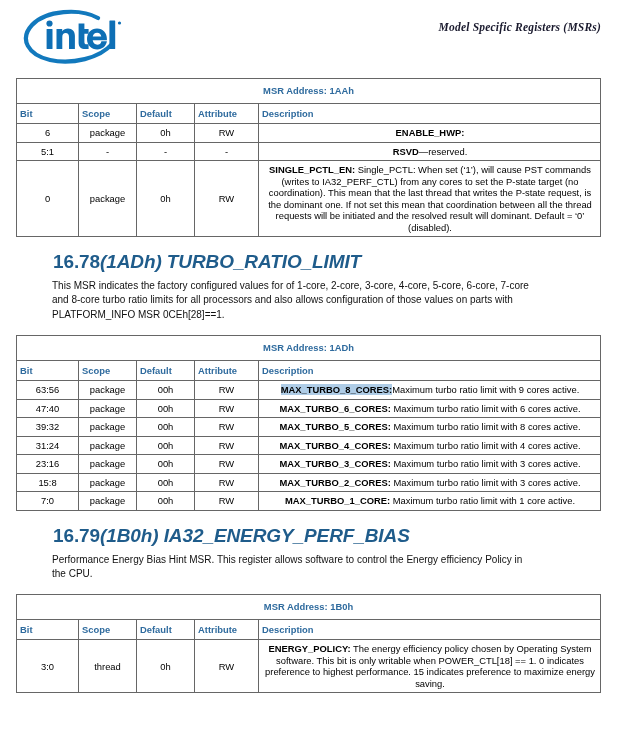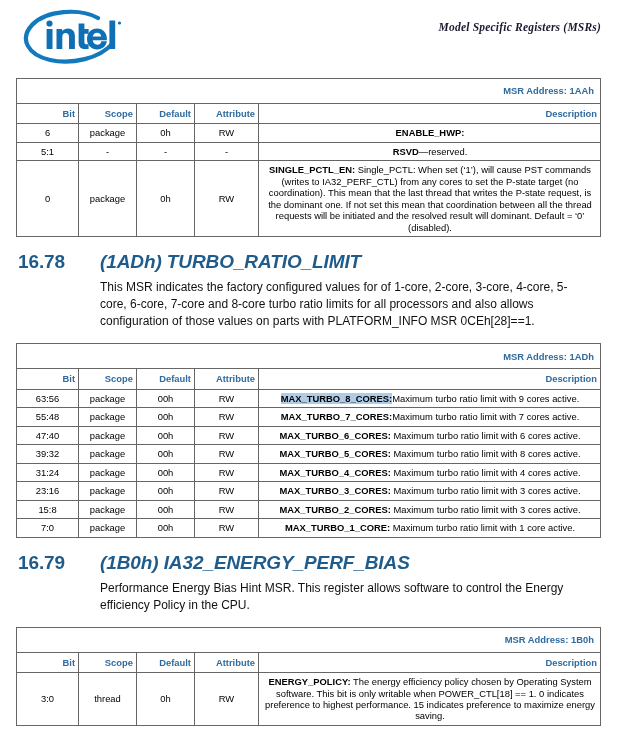--- a/index.html
+++ b/index.html
@@ -59,29 +59,29 @@
     background: #fff;
   }
   .msr-table td, .msr-table th {
     border: 1px solid #666;
     padding: 2px 4px;
     font-size: 9.4px;
     vertical-align: middle;
     line-height: 1.22;
   }
   .addr-cell {
-    text-align: right;
+    text-align: center;
     font-weight: bold;
     color: #2f6b9e;
     font-size: 9.6px;
     padding: 4px 6px !important;
     height: 16px;
   }
   .col-head {
-    text-align: right;
+    text-align: left;
     font-weight: bold;
     color: #2f6b9e;
     font-size: 9.6px;
     padding: 4px 3px !important;
   }
   .c-bit   { width: 62px; }
   .c-scope { width: 58px; }
   .c-def   { width: 58px; }
   .c-attr  { width: 64px; }
   .c-desc  { width: auto; }
@@ -104,26 +104,26 @@
   }
   .sec-head {
     display: flex;
     align-items: baseline;
     color: #1f5c8b;
     font-weight: bold;
     font-size: 19px;
     letter-spacing: -0.1px;
     padding-left: 18px;
   }
-  .sec-num { width: 82px; flex: 0 0 82px; }
+  .sec-num { width: 82px; flex: 0 0 82px; text-align: right; }
   .sec-title { flex: 1 1 auto; font-style: italic; }
   .sec-body {
-    margin: 6px 0 0 100px;
+    margin: 6px 0 0 52px;
     width: 480px;
-    font-size: 12px;
+    font-size: 10px;
     line-height: 1.42;
     color: #111;
   }
 
   .sp-1 { height: 14px; }
   .sp-2 { height: 13px; }
   .sp-3 { height: 14px; }
   .sp-4 { height: 13px; }
 </style>
 </head>
@@ -237,27 +237,20 @@
       </tr>
 
       <tr>
         <td class="cell-center">63:56</td>
         <td class="cell-center">package</td>
         <td class="cell-center">00h</td>
         <td class="cell-center">RW</td>
         <td class="cell-desc"><b class="hl">MAX_TURBO_8_CORES:</b><span>Maximum turbo ratio limit with 9 cores active.</span></td>
       </tr>
 
-      <tr>
-        <td class="cell-center">55:48</td>
-        <td class="cell-center">package</td>
-        <td class="cell-center">00h</td>
-        <td class="cell-center">RW</td>
-        <td class="cell-desc"><b>MAX_TURBO_7_CORES:</b><span>Maximum turbo ratio limit with 7 cores active.</span></td>
-      </tr>
 
       <tr>
         <td class="cell-center">47:40</td>
         <td class="cell-center">package</td>
         <td class="cell-center">00h</td>
         <td class="cell-center">RW</td>
         <td class="cell-desc"><b>MAX_TURBO_6_CORES:</b><span> Maximum turbo ratio limit with 6 cores active.</span></td>
       </tr>
 
       <tr>

